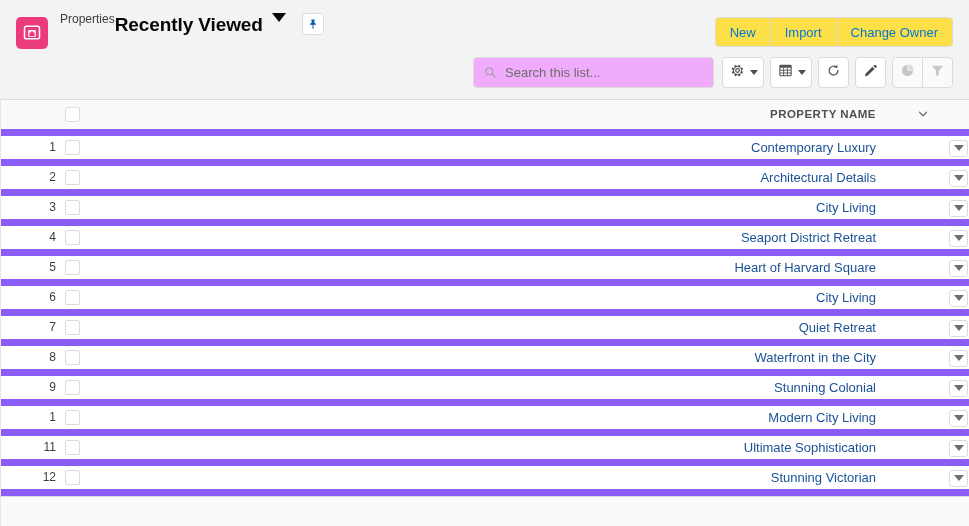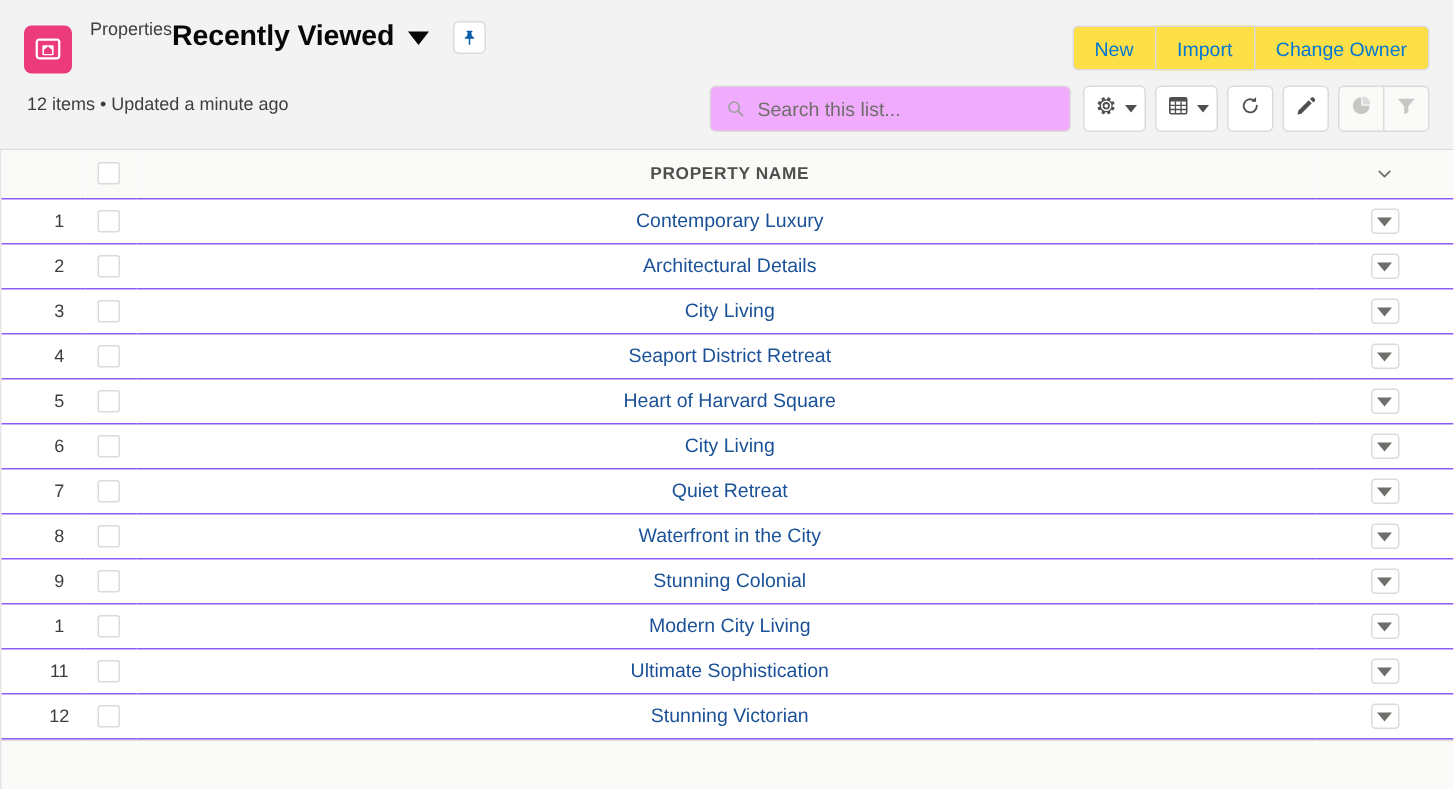--- a/index.html
+++ b/index.html
@@ -51,21 +51,21 @@
     padding-top: 2px;
   }
   .obj-name {
     font-size: 12px;
     line-height: 15px;
     color: #3e3e3c;
     font-weight: 400;
   }
   .title-row {
     display: flex;
-    align-items: center;
+    align-items: flex-start;
     margin-top: 1px;
   }
   .list-title {
     font-size: 19px;
     line-height: 24px;
     font-weight: 700;
     color: #080707;
     letter-spacing: -0.1px;
   }
   .title-caret {
@@ -185,22 +185,22 @@
     border-bottom: 1px solid #dddbda;
     border-left: 1px solid #e5e5e5;
     flex: 0 0 auto;
   }
   table.list {
     width: 100%;
     border-collapse: collapse;
     table-layout: fixed;
   }
   table.list th, table.list td {
-    border-bottom: 1px solid #8b5cf6;
-    text-align: center;
+    border-bottom: 7px solid #8b5cf6;
+    text-align: right;
     vertical-align: middle;
   }
   thead th {
     height: 32px;
     font-size: 11.5px;
     font-weight: 700;
     color: #514f4d;
     letter-spacing: 0.45px;
     text-transform: uppercase;
     background: #fafaf9;
@@ -290,21 +290,20 @@
             <span>
               <svg width="12" height="12" viewBox="0 0 24 24" aria-hidden="true">
                 <path d="M9 3 h6 a1 1 0 0 1 0 2 h-0.6 l0.8 5.1 c1.9 .9 3.1 2.2 3.1 3.4 h-5.3 v7.5 l-1 1 -1 -1 v-7.5 h-5.3 c0-1.2 1.2-2.5 3.1-3.4 l0.8-5.1 h-0.6 a1 1 0 0 1 0-2 z" fill="#0b5cab"></path>
               </svg>
             </span>
           </div>
         </div>
       </div>
     </div>
 
-    <div class="meta-line">12 items • Updated a minute ago</div>
 
     <div class="header-actions">
       <button class="btn">New</button>
       <button class="btn">Import</button>
       <button class="btn">Change Owner</button>
     </div>
 
     <div class="header-tools">
 
       <div class="search-box">

